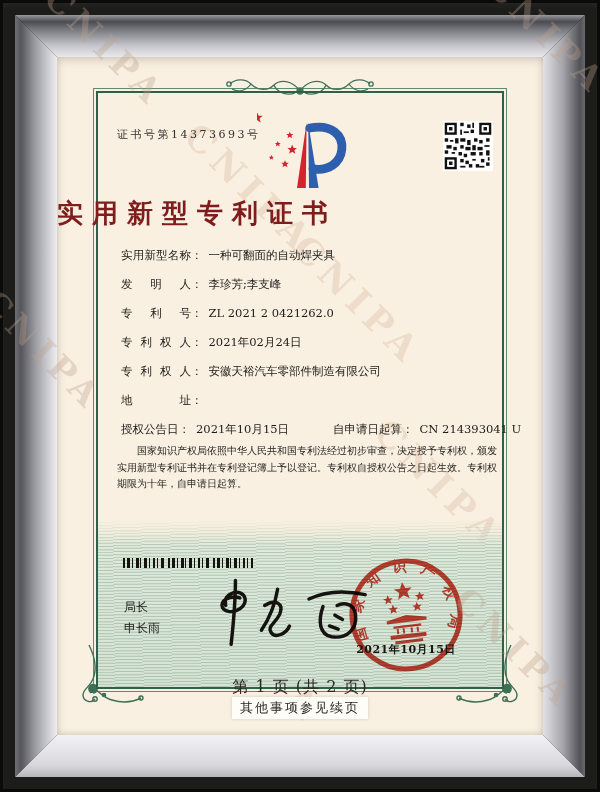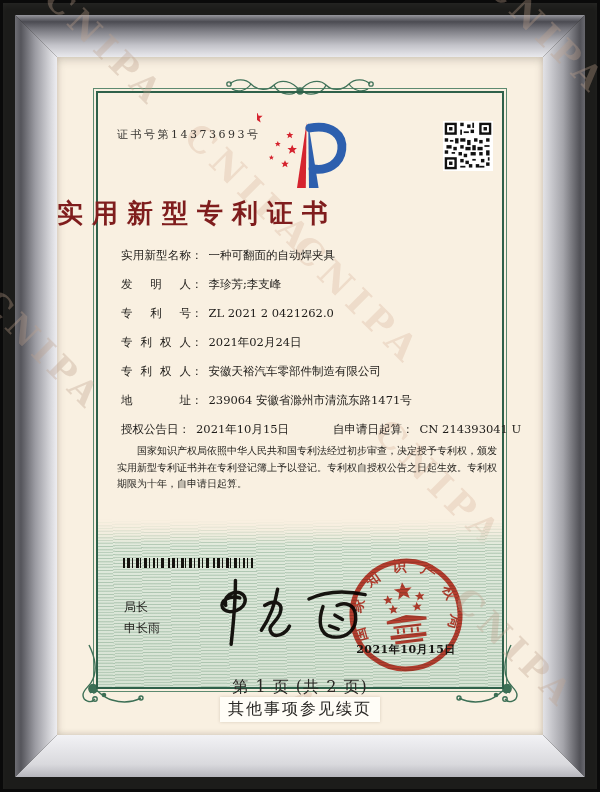--- a/index.html
+++ b/index.html
@@ -74,21 +74,21 @@
       #15130f 26px 27px,transparent 27px 30px,#15130f 30px 32px,transparent 32px 34px,
       #15130f 34px 35px,transparent 35px 38px,#15130f 38px 41px,transparent 41px 45px);}
 
   .director{left:67px;top:540px;font-size:12px;line-height:21px;color:#1c1a17;z-index:4;}
   .signature{left:140px;top:516px;width:185px;height:80px;z-index:4;}
   .seal{left:289px;top:498px;width:120px;height:120px;z-index:4;opacity:.93;mix-blend-mode:multiply;}
   .seal-date{left:282px;top:585px;width:134px;text-align:center;font-size:11px;font-weight:bold;
              letter-spacing:.5px;color:#171512;z-index:5;}
   .page-info{left:0;width:100%;top:612px;text-align:center;font-size:16px;color:#2a2825;z-index:4;letter-spacing:1px;margin-top:8px;}
   .footer-note{left:50%;top:640px;transform:translateX(-50%);background:#fffdf7;
-    padding:2px 8px;font-size:16px;color:#2a2825;letter-spacing:2px;z-index:4;
+    padding:2px 8px;font-size:13px;color:#2a2825;letter-spacing:2px;z-index:4;
     box-shadow:0 0 3px rgba(120,100,80,.25);white-space:nowrap;}
 </style>
 </head>
 <body>
 
 <div class="stage">
 
   <div class="mat mat-top"></div>
   <div class="mat mat-bottom"></div>
   <div class="mat mat-left"></div>
@@ -235,21 +235,20 @@
         <span class="fvalue">2021年02月24日</span>
       </div>
       <div class="frow">
         <span class="flabel">专利权人</span>
           <span class="fcolon">：</span>
         <span class="fvalue">安徽天裕汽车零部件制造有限公司</span>
       </div>
       <div class="frow">
         <span class="flabel">地址</span>
           <span class="fcolon">：</span>
-        <span class="fvalue">239064 安徽省滁州市清流东路1471号</span>
       </div>
       <div class="frow grant-row">
         <span class="grant-pair">
           <span class="flabel">授权公告日</span>
             <span class="fcolon">：</span>
           <span class="fvalue">2021年10月15日</span>
         </span>
         <span class="grant-pair">
           <span class="flabel">自申请日起算</span>
             <span class="fcolon">：</span>

